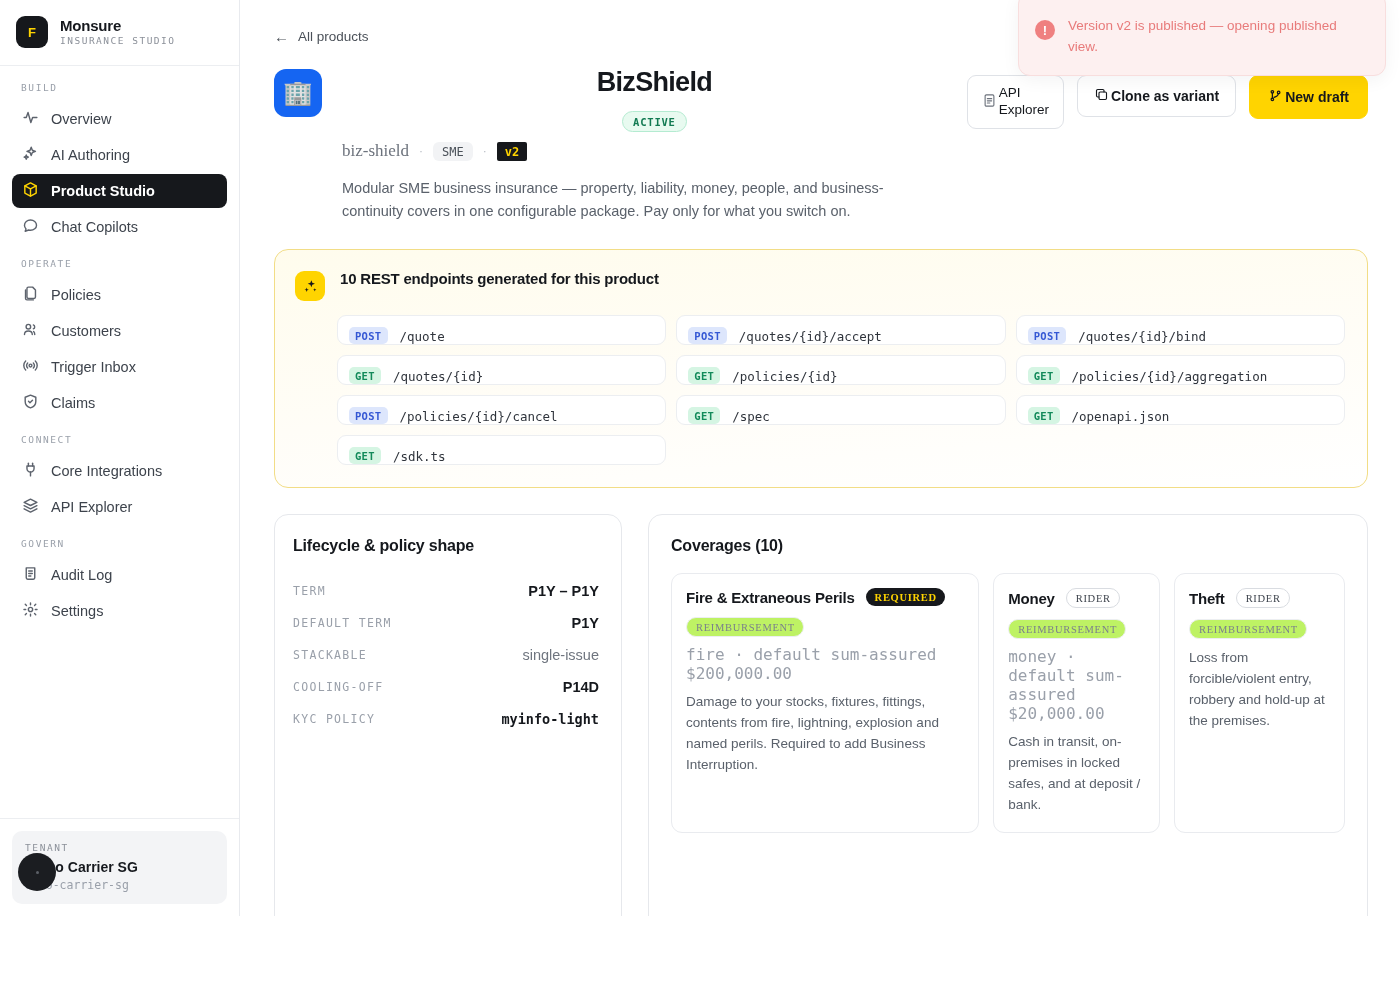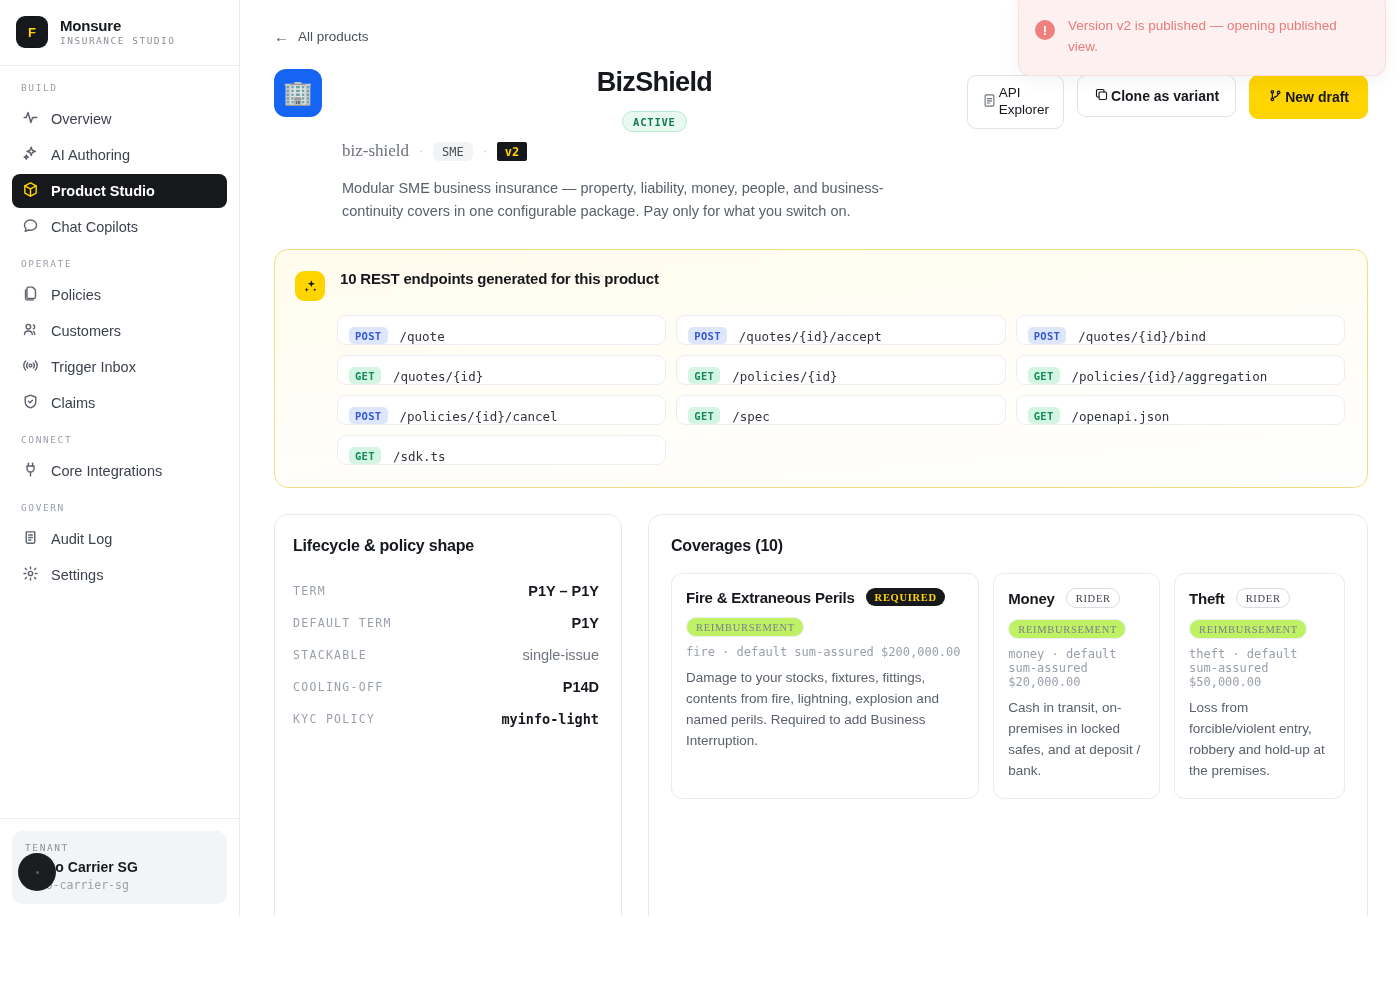--- a/index.html
+++ b/index.html
@@ -183,21 +183,21 @@
   .cov-name { font-size:15px; font-weight:700; color:#15181d; letter-spacing:-.2px; }
   .tag {
     font-family:Liberation Serif, serif; font-size:10.5px; letter-spacing:.7px;
     padding:4px 8px 3px 9px; border-radius:999px; white-space:nowrap;
   }
   .tag.required { background:#16181c; color:#FFD400; font-weight:700; }
   .tag.rider { background:#ffffff; color:#3d434c; border:1px solid #d9dce1; }
   .tag.kind { background:#bef264; color:#7b818b; border:1px solid #eceef1; }
   .cov-sub {
     margin-top:8px; font-family:"DejaVu Sans Mono", monospace;
-    font-size:12px; color:#9aa0aa;
+    font-size:16px; color:#9aa0aa;
   }
   .cov-desc { margin-top:9px; font-size:13.5px; line-height:1.55; color:#5a616b; }
 
   
   .toast {
     position:absolute; right:14px; top:-8px; width:368px;
     background:#fdf0f0; border:1px solid #f8dede; border-radius:12px;
     padding:16px 18px 17px 16px; display:flex; gap:13px; align-items:flex-start;
     box-shadow: 0 4px 18px rgba(20,20,30,.05);
     z-index: 30;
@@ -309,20 +309,28 @@
       <div class="nav-group">
         <div class="nav-group-label">CONNECT</div>
         <div class="nav-item">
           <span><svg viewBox="0 0 24 24" fill="none" stroke-width="2" stroke-linecap="round" stroke-linejoin="round">
                   <path d="M9 3v4"></path>
                   <path d="M15 3v4"></path>
                   <path d="M7 7h10v3.5a5 5 0 0 1-10 0z"></path>
                   <path d="M12 15.5V21"></path>
                 </svg></span>
           <span>Core Integrations</span>
+        </div>
+        <div class="nav-item">
+          <span><svg viewBox="0 0 24 24" fill="none" stroke-width="2" stroke-linecap="round" stroke-linejoin="round">
+                  <path d="M12 3l9 4.5-9 4.5-9-4.5z"></path>
+                  <path d="M3 12.2l9 4.5 9-4.5"></path>
+                  <path d="M3 16.7l9 4.5 9-4.5"></path>
+                </svg></span>
+          <span>API Explorer</span>
         </div>
       </div>
 
       <div class="nav-group">
         <div class="nav-group-label">GOVERN</div>
         <div class="nav-item">
           <span><svg viewBox="0 0 24 24" fill="none" stroke-width="2" stroke-linecap="round" stroke-linejoin="round">
                   <path d="M6 4h12v14a2 2 0 0 1-2 2H8a2 2 0 0 1-2-2z"></path>
                   <path d="M9.5 8.5h5"></path>
                   <path d="M9.5 12h5"></path>
@@ -514,21 +522,20 @@
                 </div>
                 <div class="cov-sub">money · default sum-assured $20,000.00</div>
                 <div class="cov-desc">Cash in transit, on-premises in locked safes, and at deposit / bank.</div>
               </div>
               <div class="cov">
                 <div class="cov-top">
                   <span class="cov-name">Theft</span>
                   <span class="tag rider">RIDER</span>
                   <span class="tag kind">REIMBURSEMENT</span>
                 </div>
-                <div class="cov-sub">theft · default sum-assured $50,000.00</div>
                 <div class="cov-desc">Loss from forcible/violent entry, robbery and hold-up at the premises.</div>
               </div>
             </div>
       </section>
 
     </div>
 
     
     <div class="toast">
       <div class="toast-close">×</div>

